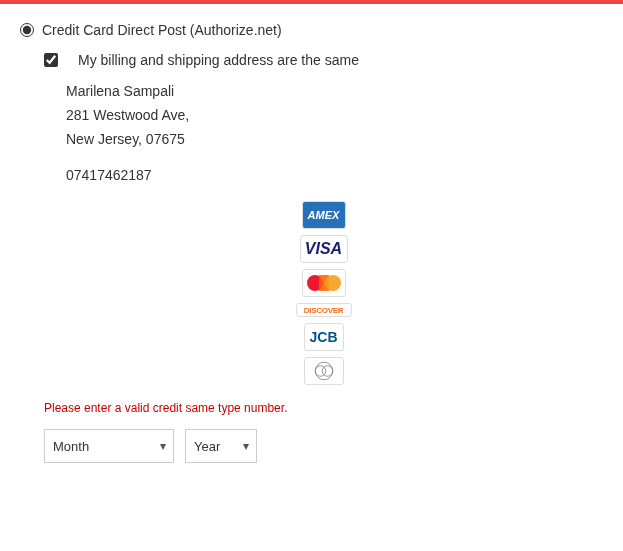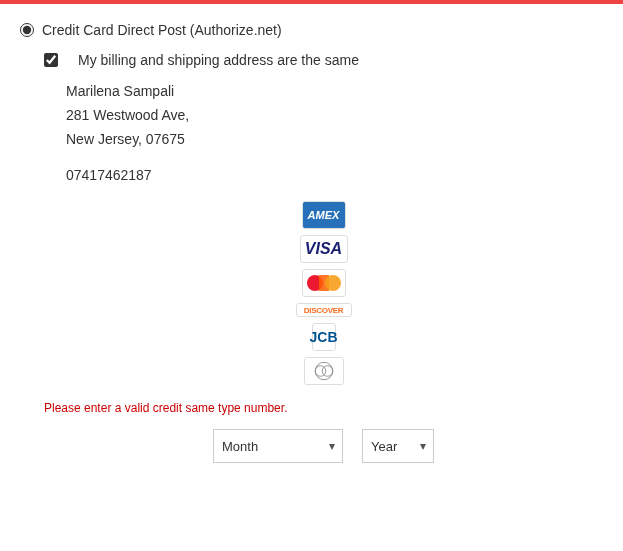--- a/index.html
+++ b/index.html
@@ -120,21 +120,21 @@
       font-size: 8px;
       font-weight: bold;
       width: 56px;
       height: 14px;
       text-transform: uppercase;
       letter-spacing: -0.3px;
     }
 
     .card-jcb {
       background: #fff;
-      width: 24px;
+      width: 40px;
       height: 28px;
       font-size: 14px;
       font-weight: bold;
       color: #00538f;
     }
 
     .card-diners {
       background: #fff;
       width: 40px;
       height: 28px;
@@ -176,23 +176,22 @@
       font-size: 12px;
       margin-bottom: 14px;
     }
 
     .expiry-section {
       margin-bottom: 16px;
     }
 
     .expiry-selects {
       display: flex;
-      gap: 19px;
+      gap: 11px;
       margin-top: 6px;
-      justify-content: center;
     }
 
     .expiry-select {
       height: 34px;
       border: 1px solid #ccc;
       padding: 4px 8px;
       font-size: 13px;
       color: #333;
       background: #fff;
       appearance: none;

